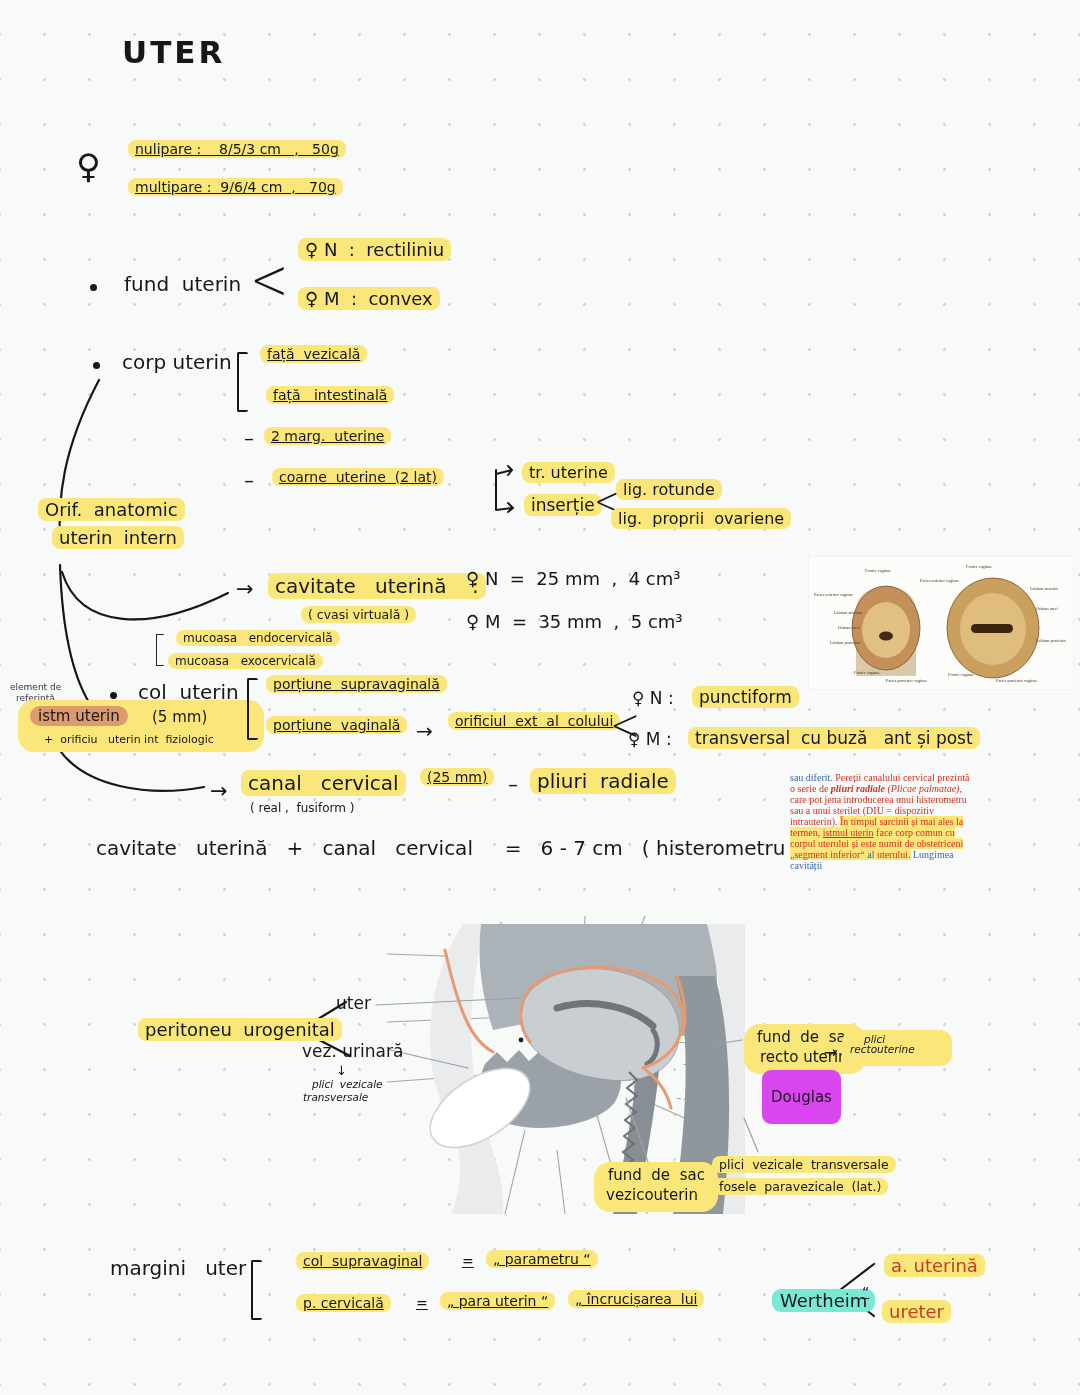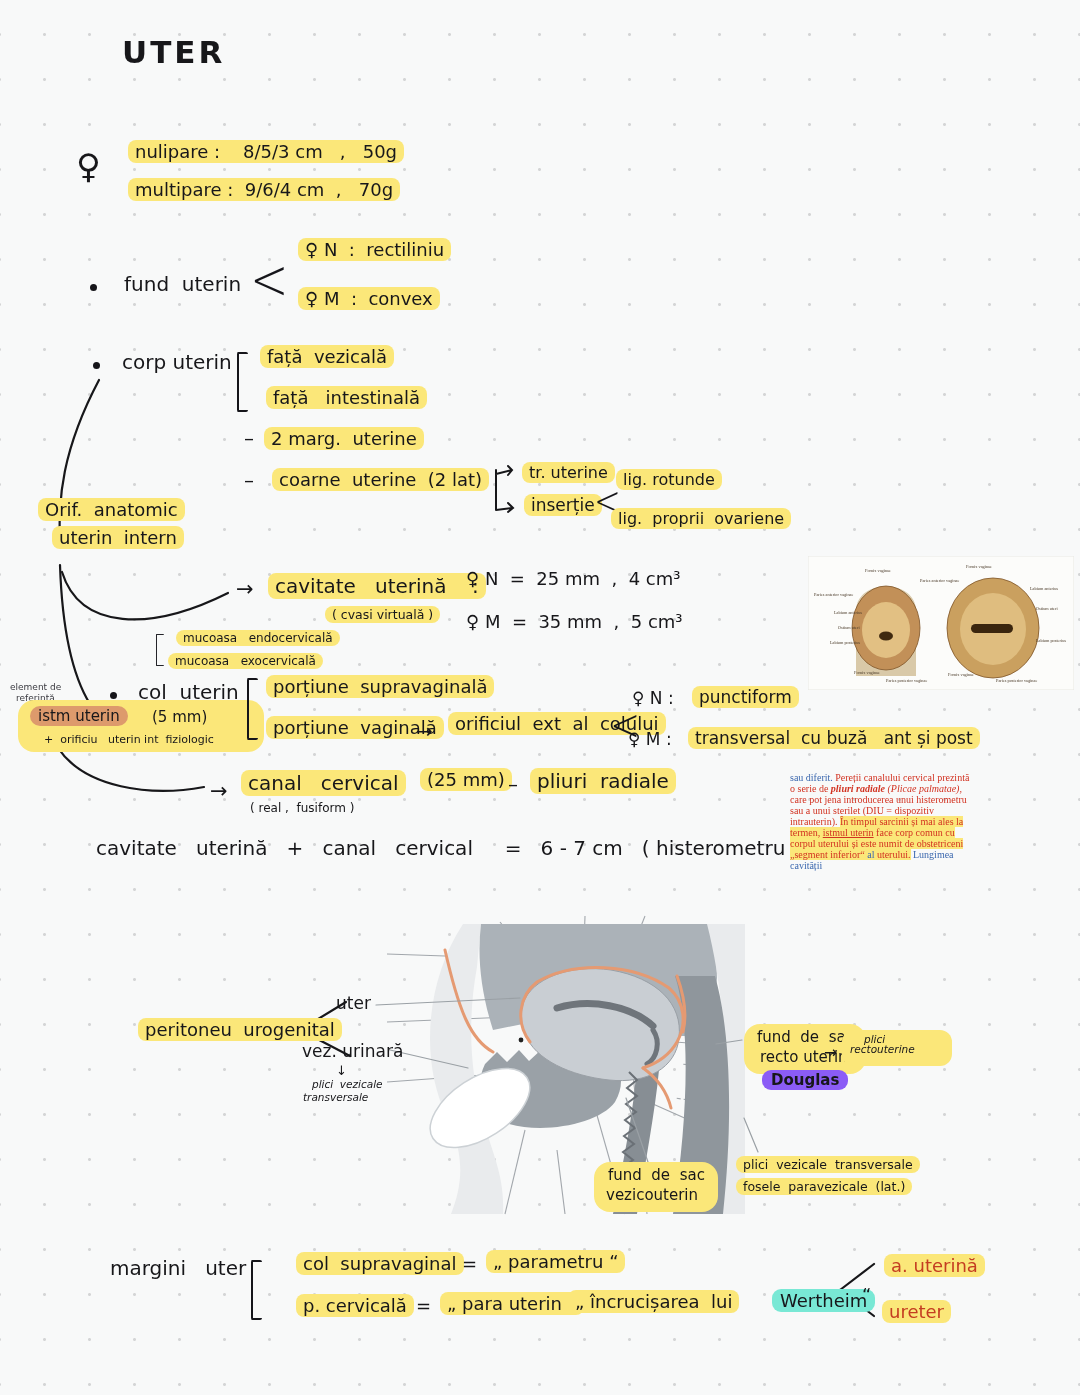--- a/index.html
+++ b/index.html
@@ -8,30 +8,30 @@
     background-color:#f8f9f9;
     background-image:radial-gradient(circle,#d4d5d6 1.2px,transparent 1.7px);
     background-size:45px 45px;background-position:22px 12px;
     font-family:"DejaVu Sans",sans-serif;color:#17171a;
   }
   .abs{position:absolute;white-space:pre;}
   .hw{font-family:"DejaVu Sans",sans-serif;color:#17171a;}
   .hl{background:#fbe779;border-radius:8px;padding:1px 7px;}
   .blob{background:#fbe779;border-radius:16px;}
   .pill-orange{background:#dd9a6c;border-radius:10px;padding:1px 8px;}
-  .pill-green{background:#8b5cf6;border-radius:9px;padding:1px 9px;font-weight:bold;}
+  .pill-green{background:#d946ef;border-radius:9px;padding:18px 9px;}
   .pill-cyan{background:#79e8d5;border-radius:9px;padding:1px 8px;}
   .red{color:#c43d21;}
   .dot{width:7px;height:7px;border-radius:50%;background:#15151a;position:absolute;}
   .bracket{position:absolute;width:9px;border:2.6px solid #15151a;border-right:none;border-radius:2px;}
   .bracket-thin{position:absolute;width:7px;border:1.5px solid #24242a;border-right:none;border-radius:1px;}
   .angle{position:absolute;color:#15151a;font-weight:200;transform:scaleY(1.25);transform-origin:center;}
   .s9{font-size:9px;}.s10{font-size:10.5px;font-style:italic;}.s11{font-size:11px;}.s12{font-size:12px;}
-  .s13{font-size:12.5px;margin-left:24px;}.s15{font-size:15px;}.s16{font-size:16px;}.s17{font-size:17px;}
-  .s18{font-size:18px;text-align:center;}.s19{font-size:18px;}.s20{font-size:20px;}
+  .s13{font-size:12.5px;}.s15{font-size:15px;}.s16{font-size:16px;}.s17{font-size:17px;}
+  .s18{font-size:18px;text-align:center;}.s19{font-size:14px;text-decoration:underline;}.s20{font-size:20px;}
   .title{font-size:31px;font-weight:bold;letter-spacing:3px;}
   .note-block{
     position:absolute;left:790px;top:772px;width:186px;
     font-family:"Liberation Serif",serif;font-size:10px;line-height:11px;
   }
   .c-red{color:#d23221;} .c-blue{color:#3a67ae;text-align:right;}
   .seg-b{font-weight:bold;} .seg-i{font-style:italic;}
   .seg-u{text-decoration:underline;} .seg-h{background:#fbe779;}
   svg{display:block;}
 </style>
@@ -144,21 +144,21 @@
 <span class="abs hw s19 hl" style="left:260px;top:345px">față  vezicală</span>
 <span class="abs hw s19 hl" style="left:266px;top:386px">față   intestinală</span>
 <span class="abs hw s20" style="left:244px;top:426px">–</span>
 <span class="abs hw s19 hl" style="left:264px;top:427px">2 marg.  uterine</span>
 <span class="abs hw s20" style="left:244px;top:468px">–</span>
 <span class="abs hw s19 hl" style="left:272px;top:468px">coarne  uterine  (2 lat)</span>
 
 <span class="abs hw s16 hl" style="left:522px;top:462px">tr. uterine</span>
 <span class="abs hw s17 hl" style="left:524px;top:494px">inserție</span>
 <span class="abs angle" style="left:594px;top:482px;font-size:32px">&lt;</span>
-<span class="abs hw s16 hl" style="left:616px;top:469px">lig. rotunde</span>
+<span class="abs hw s16 hl" style="left:616px;top:479px">lig. rotunde</span>
 <span class="abs hw s16 hl" style="left:611px;top:508px">lig.  proprii  ovariene</span>
 
 <span class="abs hw s18 hl" style="left:38px;top:498px">Orif.  anatomic</span>
 <span class="abs hw s18 hl" style="left:52px;top:526px">uterin  intern</span>
 
 <span class="abs hw" style="left:236px;top:577px;font-size:21px">→</span>
 <span class="abs hw s20 hl" style="left:268px;top:573px">cavitate   uterină    :</span>
 <span class="abs hw s13 hl" style="left:301px;top:606px">( cvasi virtuală )</span>
 <span class="abs hw s18" style="left:466px;top:568px">♀ N  =  25 mm  ,  4 cm³</span>
 <span class="abs hw s18" style="left:466px;top:611px">♀ M  =  35 mm  ,  5 cm³</span>

